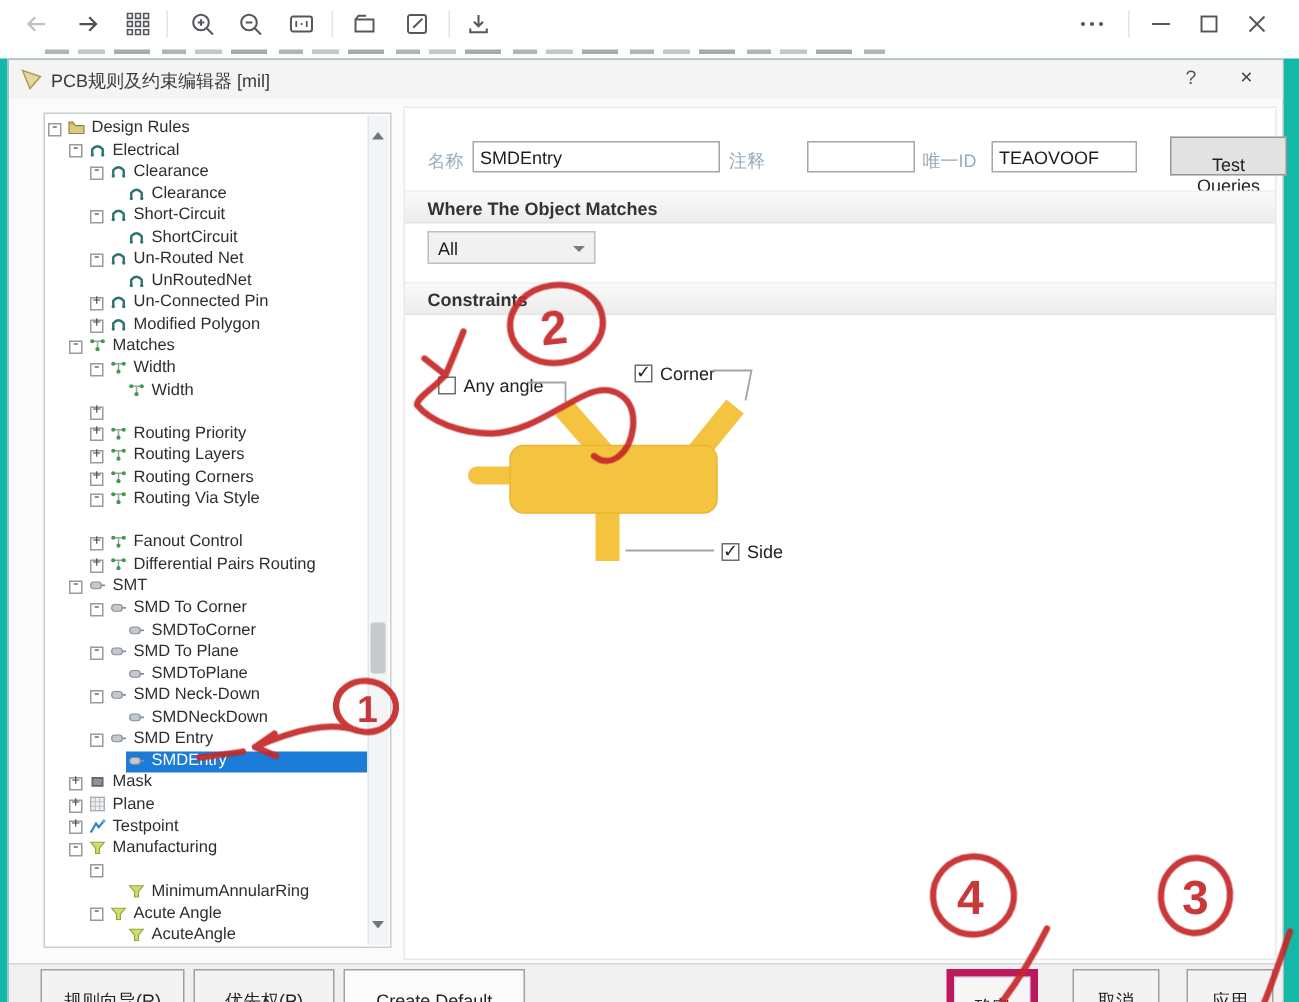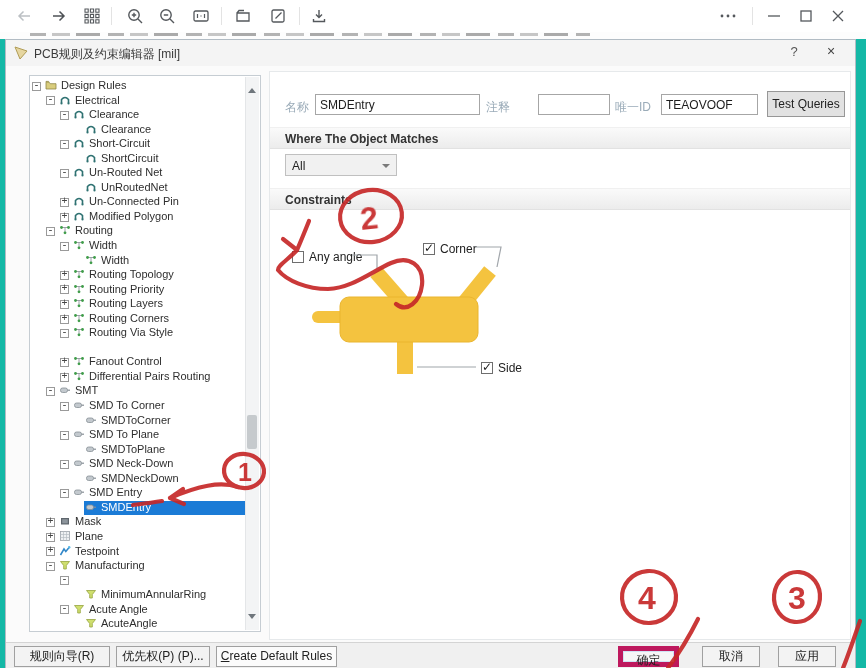--- a/index.html
+++ b/index.html
@@ -41,21 +41,21 @@
   .varrow.up{top:2px;border-left:4.5px solid transparent;border-right:4.5px solid transparent;border-bottom:5px solid #6f767c;width:0;}
   .varrow.down{bottom:2px;border-left:4.5px solid transparent;border-right:4.5px solid transparent;border-top:5px solid #6f767c;width:0;}
   .vthumb{position:absolute;left:1px;width:10px;top:338px;height:34px;background:#c6cacd;border-radius:2px;}
 
   
   .rpanel{position:absolute;left:263px;top:31px;width:582px;height:569px;background:#fff;border:1px solid #e6e9eb;box-sizing:border-box;}
   .f-label{position:absolute;font-size:12px;color:#9aabb8;}
   .f-input{position:absolute;height:21px;border:1px solid #a6a6a6;font-size:12px;padding:0 4px;box-sizing:border-box;
            font-family:"Liberation Sans","DejaVu Sans",sans-serif;color:#1c1c1c;background:#fff;}
   .btn{box-sizing:border-box;border:1px solid #a0a0a0;background:#f3f3f3;font-size:12px;color:#222;
-       font-family:"Liberation Sans","DejaVu Sans",sans-serif;padding:0;}
+       font-family:"Liberation Sans","DejaVu Sans",sans-serif;padding:11px;margin-left:13px;}
   .testq{position:absolute;left:497px;top:19px;width:78px;height:26px;background:#e2e2e2;border-color:#979797;}
   .secheader{position:absolute;left:0;width:100%;height:22px;background:linear-gradient(#fafafa,#ececec);
              border-top:1px solid #f0f0f0;border-bottom:1px solid #e2e2e2;box-sizing:border-box;}
   .secheader span{position:absolute;left:15px;top:4px;font-size:12px;font-weight:bold;color:#333;text-align:right;}
   .dropdown{position:absolute;left:15px;top:82px;width:112px;height:22px;background:#f1f1f1;border:1px solid #c0c0c0;box-sizing:border-box;}
   .dropdown .val{position:absolute;left:6px;top:4px;font-size:12px;color:#222;}
   .dropdown .chev{position:absolute;right:6px;top:9px;width:0;height:0;border-left:4px solid transparent;border-right:4px solid transparent;border-top:4px solid #7a7a7a;}
   .checkbox{position:absolute;width:12px;height:12px;box-sizing:border-box;border:1px solid #6e6e6e;background:#fff;}
   .checkbox.checked::after{content:"✓";position:absolute;left:0px;top:-3px;font-size:12px;color:#222;}
   .cb-label{position:absolute;font-size:12px;color:#222;}
@@ -300,21 +300,21 @@
             <span class="exp">-</span>
             <span class="twrap">
               <span class="ticon">
                 <svg viewBox="0 0 12 12">
                   <path d="M2.5 3.5h7M6 3.5v5" stroke="#9aa0a6" stroke-width="1" fill="none"></path>
                   <circle cx="2.5" cy="3.5" r="1.4" fill="#3f9d49"></circle>
                   <circle cx="9.5" cy="3.5" r="1.4" fill="#3f9d49"></circle>
                   <circle cx="6" cy="8.8" r="1.4" fill="#3f9d49"></circle>
                 </svg>
               </span>
-              <span class="tlabel">Routing</span>
+              <span class="tlabel">Matches</span>
             </span>
           </div>
           <div class="trow">
             <span class="tind" style="width: 28px;"></span>
             <span class="exp">-</span>
             <span class="twrap">
               <span class="ticon">
                 <svg viewBox="0 0 12 12">
                   <path d="M2.5 3.5h7M6 3.5v5" stroke="#9aa0a6" stroke-width="1" fill="none"></path>
                   <circle cx="2.5" cy="3.5" r="1.4" fill="#3f9d49"></circle>
@@ -335,31 +335,20 @@
                   <circle cx="9.5" cy="3.5" r="1.4" fill="#3f9d49"></circle>
                   <circle cx="6" cy="8.8" r="1.4" fill="#3f9d49"></circle>
                 </svg>
               </span>
               <span class="tlabel">Width</span>
             </span>
           </div>
           <div class="trow">
             <span class="tind" style="width: 28px;"></span>
             <span class="exp">+</span>
-            <span class="twrap">
-              <span class="ticon">
-                <svg viewBox="0 0 12 12">
-                  <path d="M2.5 3.5h7M6 3.5v5" stroke="#9aa0a6" stroke-width="1" fill="none"></path>
-                  <circle cx="2.5" cy="3.5" r="1.4" fill="#3f9d49"></circle>
-                  <circle cx="9.5" cy="3.5" r="1.4" fill="#3f9d49"></circle>
-                  <circle cx="6" cy="8.8" r="1.4" fill="#3f9d49"></circle>
-                </svg>
-              </span>
-              <span class="tlabel">Routing Topology</span>
-            </span>
           </div>
           <div class="trow">
             <span class="tind" style="width: 28px;"></span>
             <span class="exp">+</span>
             <span class="twrap">
               <span class="ticon">
                 <svg viewBox="0 0 12 12">
                   <path d="M2.5 3.5h7M6 3.5v5" stroke="#9aa0a6" stroke-width="1" fill="none"></path>
                   <circle cx="2.5" cy="3.5" r="1.4" fill="#3f9d49"></circle>
                   <circle cx="9.5" cy="3.5" r="1.4" fill="#3f9d49"></circle>

